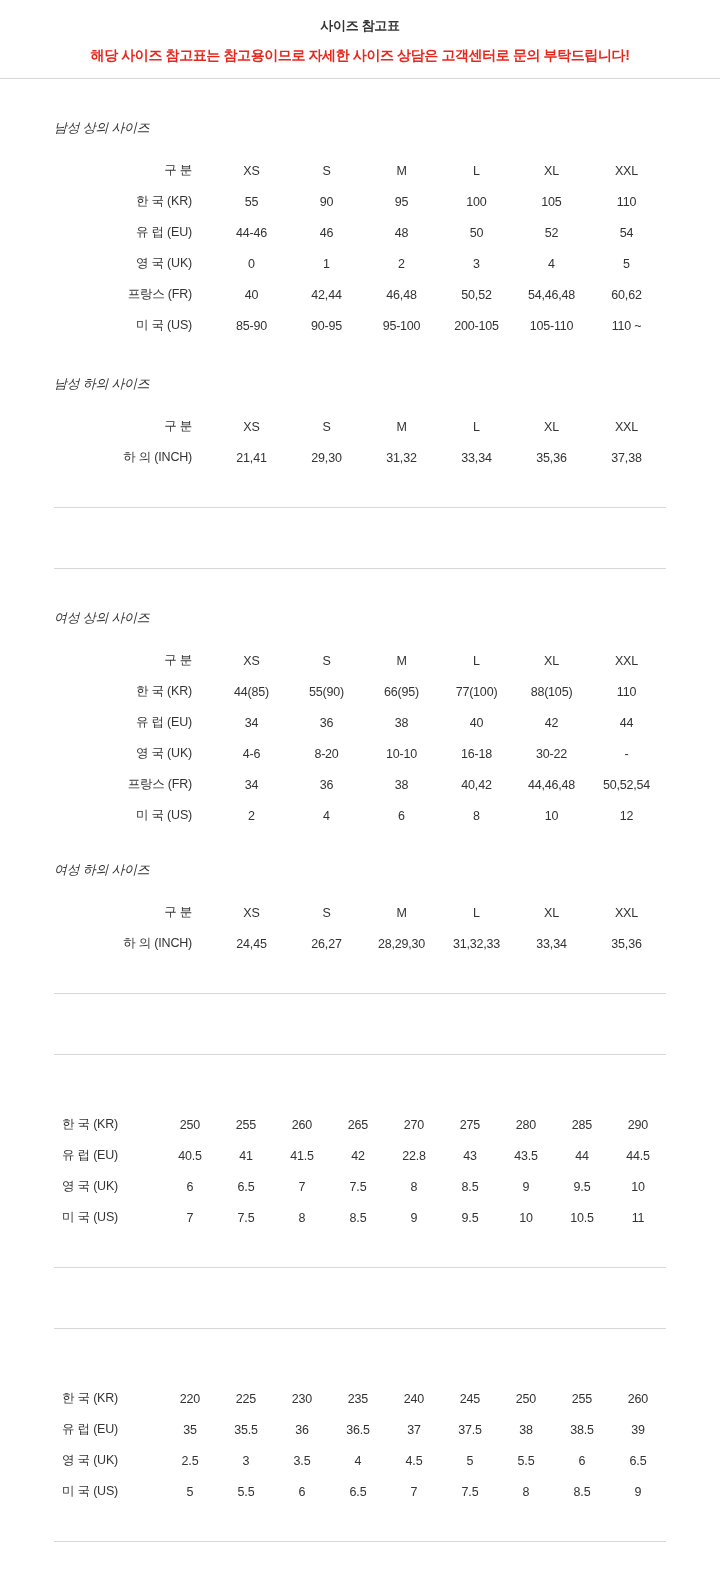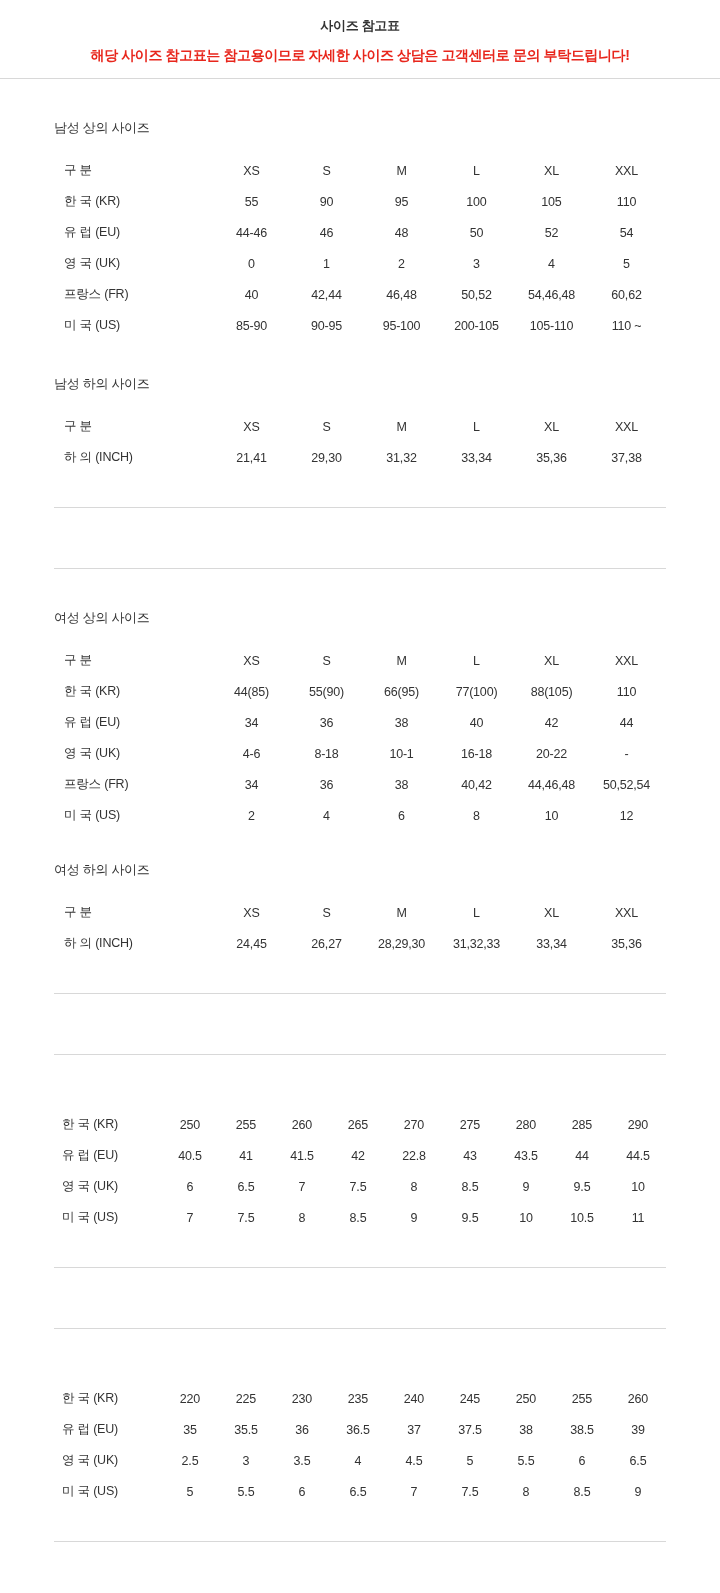--- a/index.html
+++ b/index.html
@@ -54,20 +54,21 @@
   
   .section {
     padding-left: 54px;
     padding-right: 54px;
     box-sizing: border-box;
   }
   .section-title {
     font-size: 13px;
     color: #333333;
     letter-spacing: -0.3px;
+    font-style: italic;
   }
   .gap-40 { height: 40px; }
   .gap-34 { height: 34px; }
   .gap-30 { height: 30px; }
   .gap-20 { height: 20px; }
   .gap-18 { height: 18px; }
   .gap-60 { height: 60px; }
 
   
   table.size-table {
@@ -79,21 +80,21 @@
   table.size-table td,
   table.size-table th {
     font-weight: normal;
     text-align: center;
     padding: 7px 0;
     letter-spacing: -0.2px;
     white-space: nowrap;
   }
   table.size-table td.rowhead,
   table.size-table th.rowhead {
-    text-align: left;
+    text-align: right;
     padding-right: 22px;
     color: #333333;
   }
 
   
   table.apparel {
     width: 600px;
     margin-left: 10px;
   }
   table.apparel col.label { width: 150px; }
@@ -280,24 +281,24 @@
           <td>34</td>
           <td>36</td>
           <td>38</td>
           <td>40</td>
           <td>42</td>
           <td>44</td>
         </tr>
         <tr>
           <td class="rowhead">영 국 (UK)</td>
           <td>4-6</td>
-          <td>8-18</td>
-          <td>10-1</td>
+          <td>8-20</td>
+          <td>10-10</td>
           <td>16-18</td>
-          <td>20-22</td>
+          <td>30-22</td>
           <td>-</td>
         </tr>
         <tr>
           <td class="rowhead">프랑스 (FR)</td>
           <td>34</td>
           <td>36</td>
           <td>38</td>
           <td>40,42</td>
           <td>44,46,48</td>
           <td>50,52,54</td>

